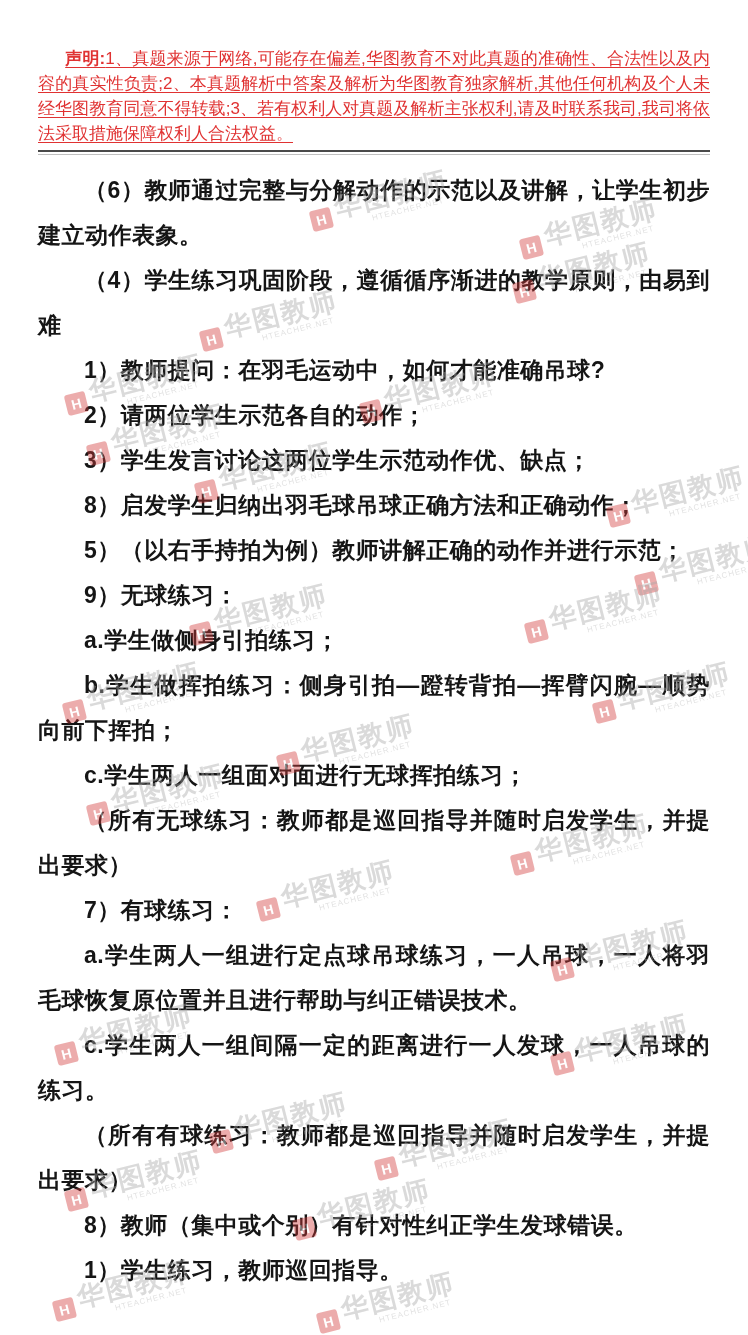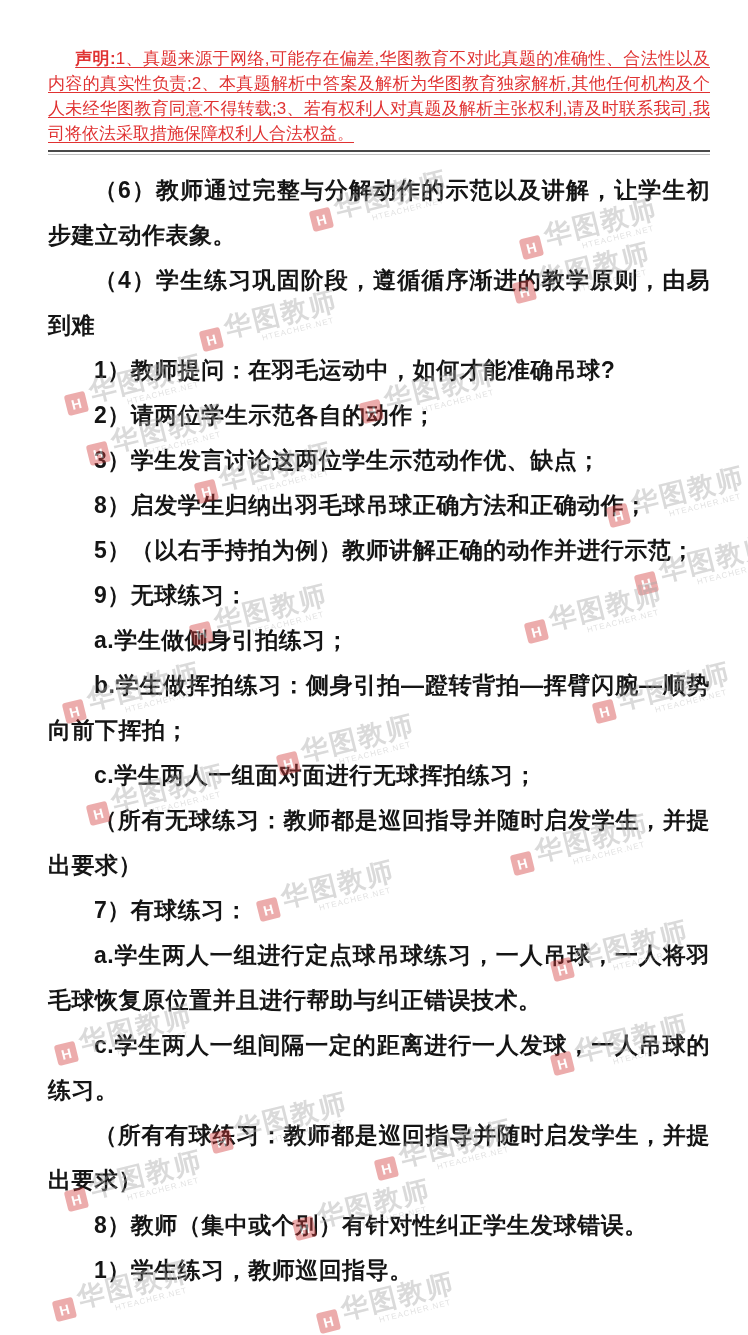--- a/index.html
+++ b/index.html
@@ -9,21 +9,20 @@
     background:#ffffff;
     overflow:hidden;
     font-family:"Liberation Sans", sans-serif;
     box-sizing:border-box;
   }
   .content{
     position:relative;
     z-index:1;
     padding:46px 38px 0 38px;
     box-sizing:border-box;
-    margin-left:10px;
   }
   .disclaimer{
     margin:0;
     font-size:17px;
     line-height:25px;
     text-indent:1.6em;
     text-decoration:underline;
     text-underline-offset:3px;
     text-align:justify;
   }

